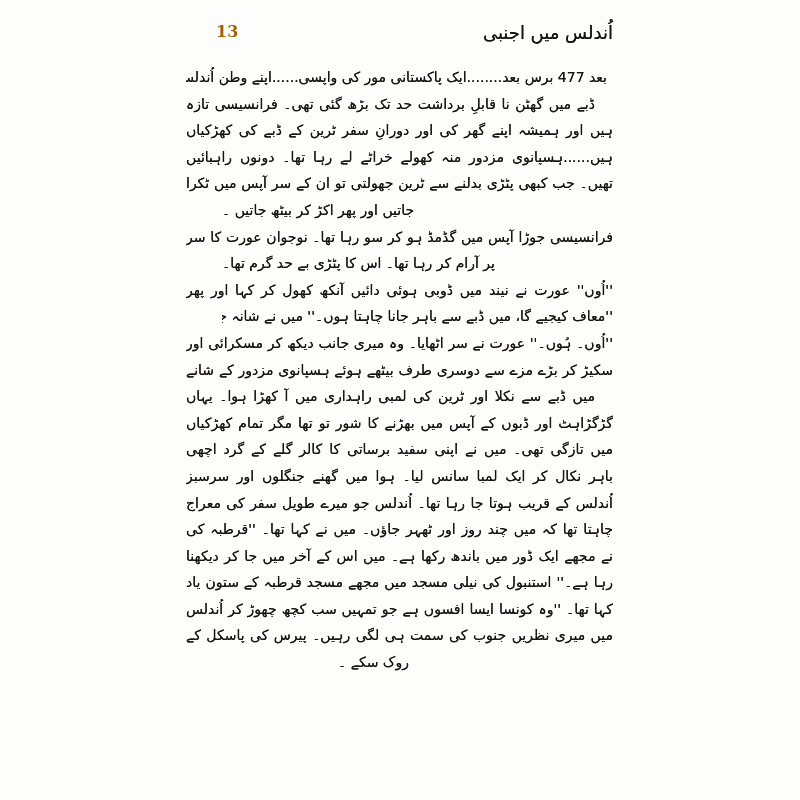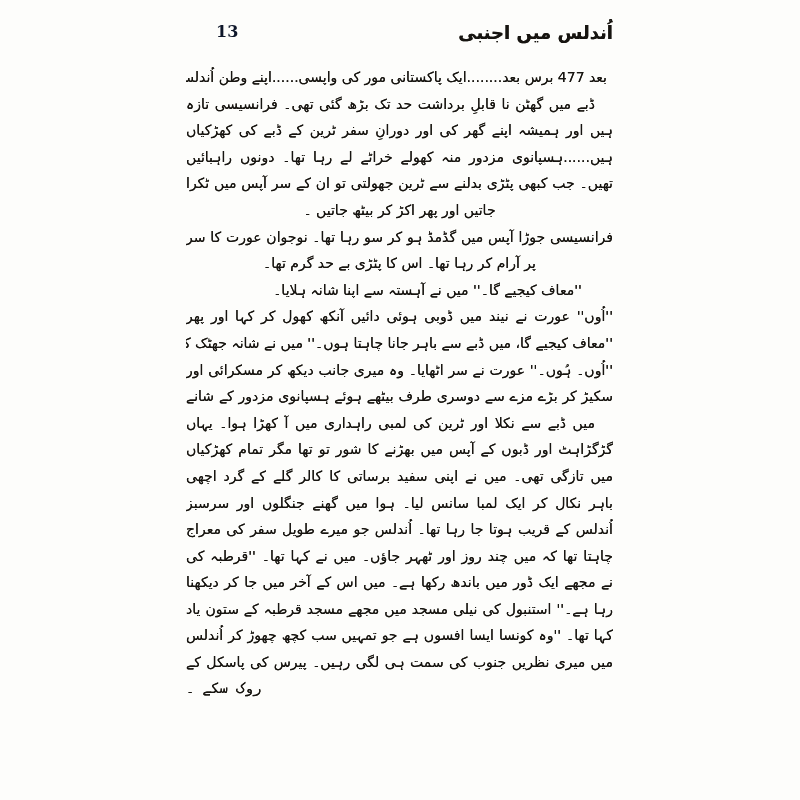--- a/index.html
+++ b/index.html
@@ -14,44 +14,44 @@
   .text-block{
     position:absolute;left:186px;width:427px;top:20px;
     direction:rtl;
     color:#161410;
   }
   .hdr{
     display:flex;flex-direction:row;align-items:flex-start;
     height:30px;
   }
   .title{
-    font-size:18px;font-weight:bold;line-height:26px;
+    font-size:18px;font-weight:normal;line-height:26px;
     letter-spacing:-0.3px;
     text-shadow:0 0 0.5px #2a261f;
   }
   .spacer{flex:1;}
   .pageno{
     direction:ltr;
     font-family:"DejaVu Serif",serif;
     font-weight:bold;font-size:16px;line-height:24px;
     margin-left:30px;           
-    color:#0f172a;
+    color:#a16207;
   }
   .body-text{
     margin-top:14px;
   }
   .line{
     height:26.6px;line-height:26.6px;font-size:14px;
     white-space:nowrap;overflow:hidden;
     text-shadow:0 0 0.4px #332e26;
   }
   .j{ text-align:justify; text-align-last:justify; white-space:normal; }
   .first-indent{ padding-right:18px; }
-  .endL{ text-align:center; }
-  .endR{ text-align:left;font-family:Liberation Mono, monospace; }
+  .endL{ text-align:left;margin-left:36px; }
+  .endR{ text-align:center; }
   .ep{ text-align:right; padding-right:6px; }
   .dlg-indent{ padding-left:56px; }
   .last-indent{ padding-right:52px; }
 </style>
 </head>
 <body>
 
 <div class="page">
   <div class="text-block">
 
@@ -67,21 +67,20 @@
 
       <div class="line j first-indent">ڈبے میں گھٹن نا قابلِ برداشت حد تک بڑھ گئی تھی۔ فرانسیسی تازہ ہوا کو سمِ قاتل سمجھتے</div>
       <div class="line j">ہیں اور ہمیشہ اپنے گھر کی اور دورانِ سفر ٹرین کے ڈبے کی کھڑکیاں مضبوطی سے بند کر کے سوتے</div>
       <div class="line j">ہیں......ہسپانوی مزدور منہ کھولے خراٹے لے رہا تھا۔ دونوں راہبائیں بالکل اکڑوں بیٹھی سو رہی</div>
       <div class="line j">تھیں۔ جب کبھی پٹڑی بدلنے سے ٹرین جھولتی تو ان کے سر آپس میں ٹکرا جاتے مگر وہ فوراً سنبھل</div>
       <div class="line endL">جاتیں اور پھر اکڑ کر بیٹھ جاتیں ۔</div>
 
       <div class="line j">فرانسیسی جوڑا آپس میں گڈمڈ ہو کر سو رہا تھا۔ نوجوان عورت کا سر بدستور میرے شانے</div>
       <div class="line endL">پر آرام کر رہا تھا۔ اس کا پٹڑی بے حد گرم تھا۔</div>
 
-      <div class="line endL dlg-indent">''معاف کیجیے گا۔'' میں نے آہستہ سے اپنا شانہ ہلایا۔</div>
 
       <div class="line j">''اُوں'' عورت نے نیند میں ڈوبی ہوئی دائیں آنکھ کھول کر کہا اور پھر مسکرا کر میرے اور</div>
 
       <div class="line endL">''معاف کیجیے گا، میں ڈبے سے باہر جانا چاہتا ہوں۔'' میں نے شانہ جھٹک کر کہا۔</div>
 
       <div class="line j">''اُوں۔ ہُوں۔'' عورت نے سر اٹھایا۔ وہ میری جانب دیکھ کر مسکرائی اور پھر کندھے</div>
       <div class="line j">سکیڑ کر بڑے مزے سے دوسری طرف بیٹھے ہوئے ہسپانوی مزدور کے شانے پر سر رکھ کر سو گئی۔ مزدور</div>
 
       <div class="line j first-indent">میں ڈبے سے نکلا اور ٹرین کی لمبی راہداری میں آ کھڑا ہوا۔ یہاں پہیوں کی</div>
       <div class="line j">گڑگڑاہٹ اور ڈبوں کے آپس میں بھڑنے کا شور تو تھا مگر تمام کھڑکیاں کھلی ہونے کی وجہ سے ہوا</div>

